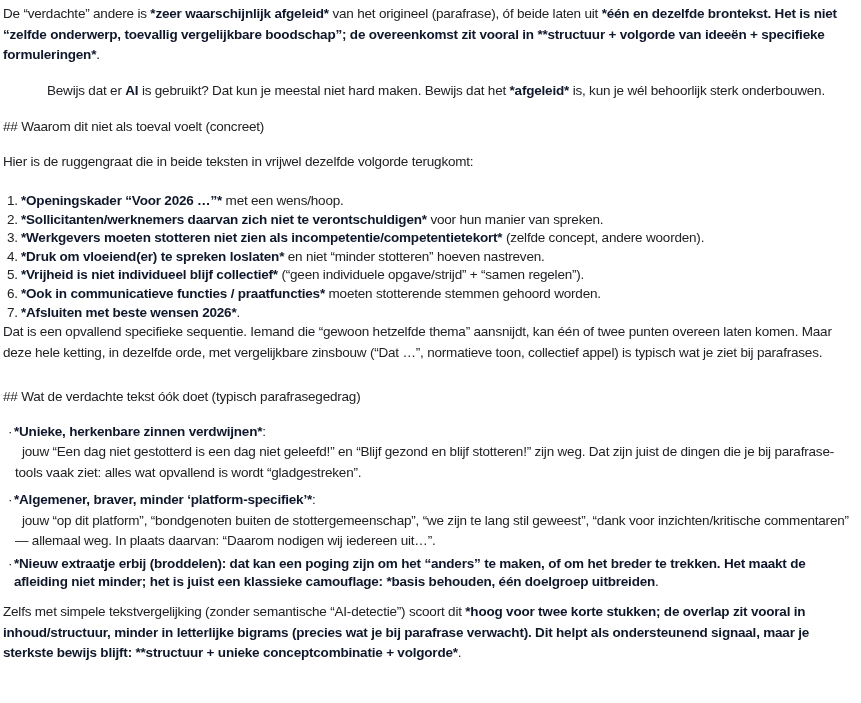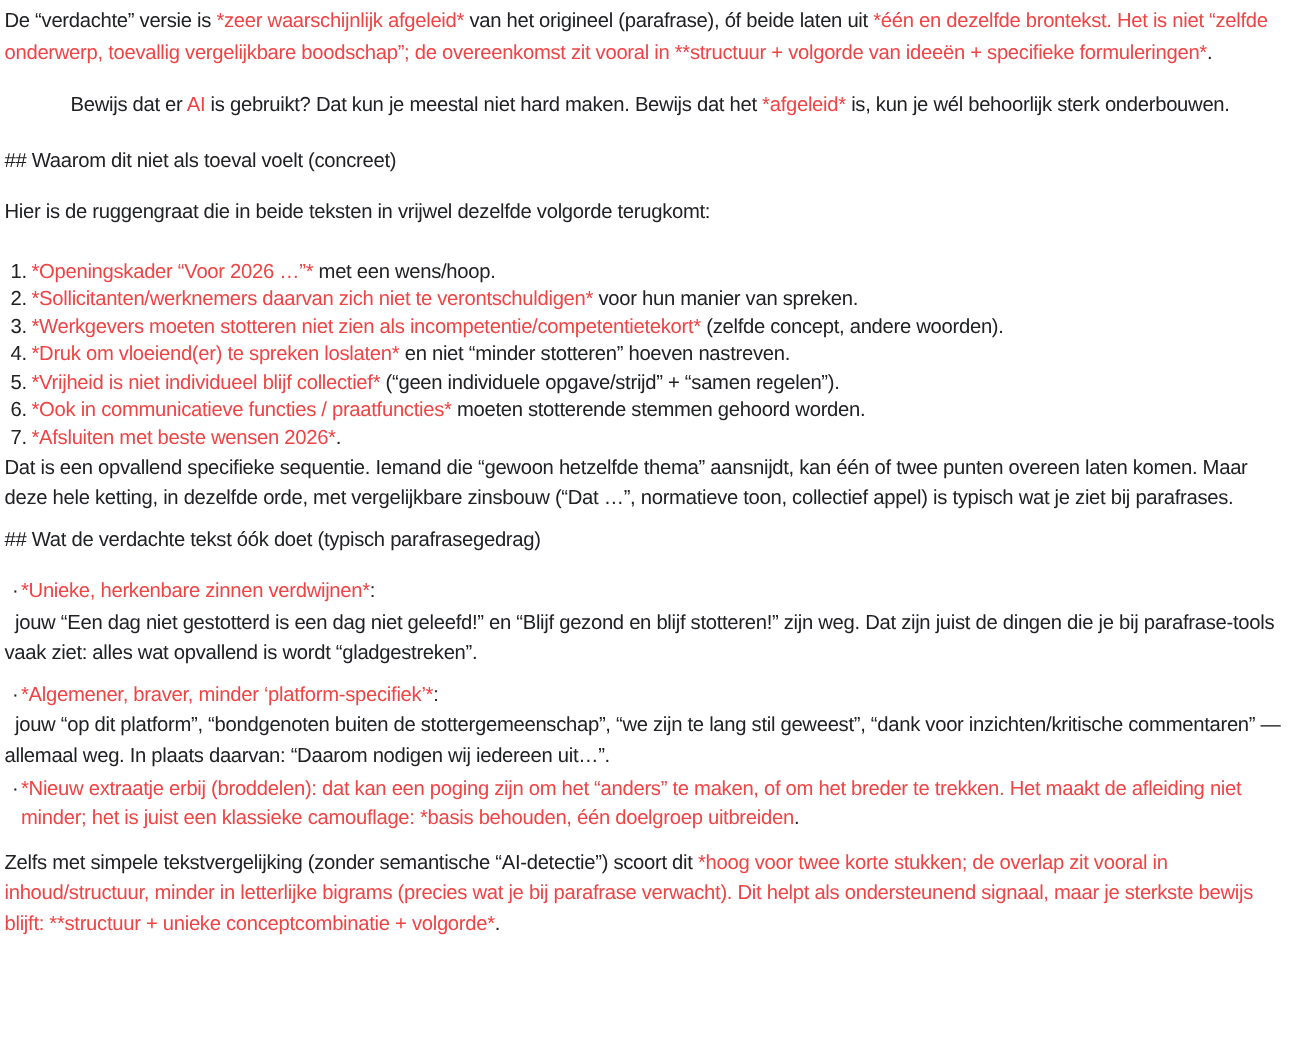--- a/index.html
+++ b/index.html
@@ -14,33 +14,33 @@
     color: #202124;
     font-family: "Liberation Sans", "DejaVu Sans", sans-serif;
     font-size: 13.5px;
     line-height: 20.5px;
     letter-spacing: -0.2px;
   }
   .doc {
     padding: 2px 6px 0 3px;
   }
   p, div { margin: 0; }
-  strong { font-weight: 400; color: #ef4444; }
+  strong { font-weight: 700; color: #0f172a; }
 
   
   .mt2  { margin-top: 2px; }
   .mt3  { margin-top: 3px; }
   .mt7  { margin-top: 7px; }
   .mt10 { margin-top: 10px; }
   .mt12 { margin-top: 16px; }
   .mt14 { margin-top: 14px; }
   .mt15 { margin-top: 15px; margin-left: 44px; }
   .mt16 { }
   .mt18 { margin-top: 18px; }
-  .mt20 { margin-top: 7px; }
+  .mt20 { margin-top: 24px; }
 
   
   .olist { margin-top: 20px; }
   .li {
     position: relative;
     padding-left: 18px;
     line-height: 18.6px;
   }
   .li .num {
     position: absolute;
@@ -56,29 +56,29 @@
   .bullet .dot {
     position: absolute;
     left: 5px;
     top: 0;
   }
   .bullet-tight { line-height: 18.8px; }
 
   
   .sub {
     text-indent: 7px;
-    margin-left: 0;
+    margin-left: 12px;
   }
 </style>
 </head>
 <body>
 
 <div class="doc">
 
-  <p class="mt2"><span>De “verdachte” versie is </span><strong>*zeer waarschijnlijk afgeleid*</strong><span> van het origineel (parafrase), óf beide laten uit </span><strong>*één en dezelfde brontekst. Het is niet “zelfde onderwerp, toevallig vergelijkbare boodschap”; de overeenkomst zit vooral in **structuur + volgorde van ideeën + specifieke formuleringen*</strong><span>.</span></p>
+  <p class="mt2"><span>De “verdachte” andere is </span><strong>*zeer waarschijnlijk afgeleid*</strong><span> van het origineel (parafrase), óf beide laten uit </span><strong>*één en dezelfde brontekst. Het is niet “zelfde onderwerp, toevallig vergelijkbare boodschap”; de overeenkomst zit vooral in **structuur + volgorde van ideeën + specifieke formuleringen*</strong><span>.</span></p>
 
   <p class="mt15"><span>Bewijs dat er </span><strong>AI</strong><span> is gebruikt? Dat kun je meestal niet hard maken. Bewijs dat het </span><strong>*afgeleid*</strong><span> is, kun je wél behoorlijk sterk onderbouwen.</span></p>
 
   <p class="mt12">## Waarom dit niet als toeval voelt (concreet)</p>
 
   <p class="mt14">Hier is de ruggengraat die in beide teksten in vrijwel dezelfde volgorde terugkomt:</p>
 
   <div class="olist">
     <div class="li"><span class="num">1.</span><strong>*Openingskader “Voor 2026 …”*</strong><span> met een wens/hoop.</span></div>
     <div class="li"><span class="num">2.</span><strong>*Sollicitanten/werknemers daarvan zich niet te verontschuldigen*</strong><span> voor hun manier van spreken.</span></div>

